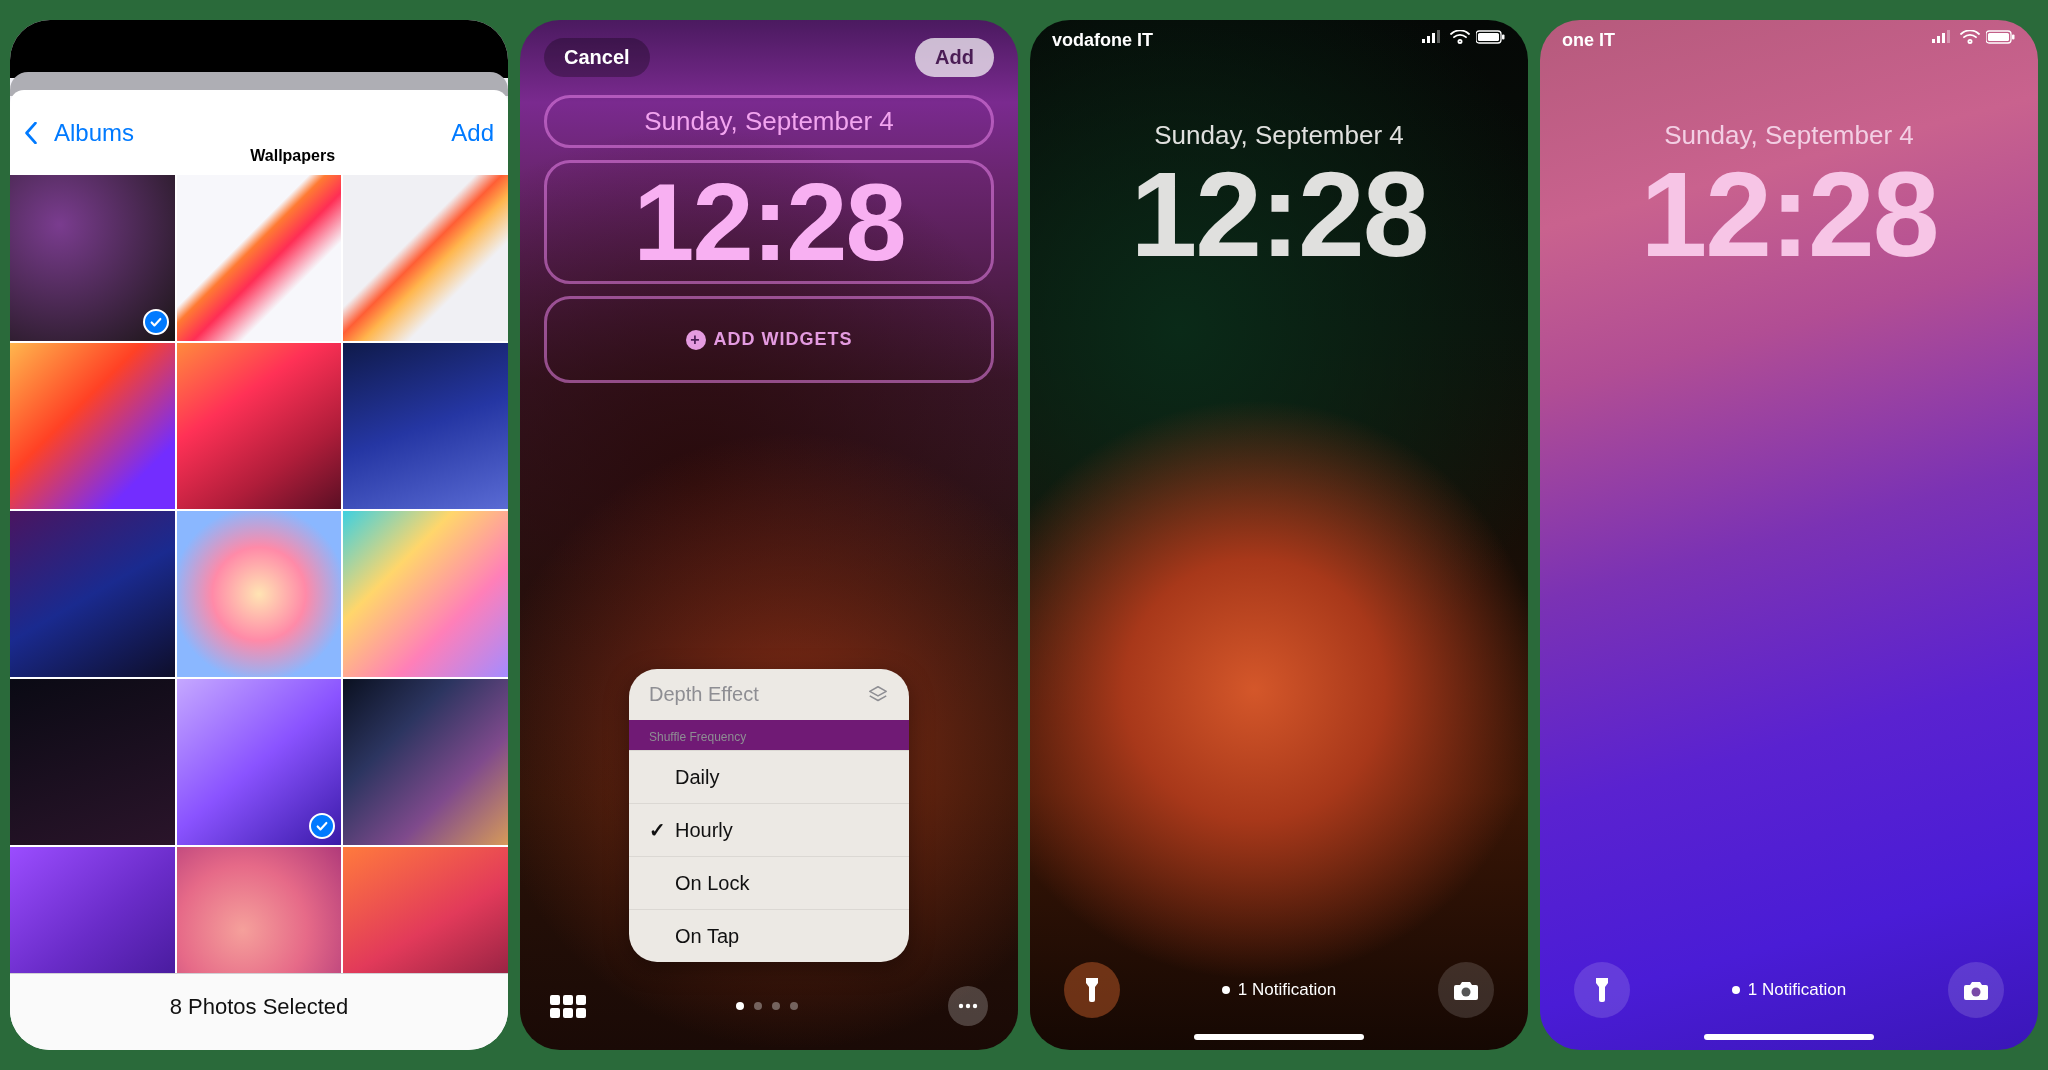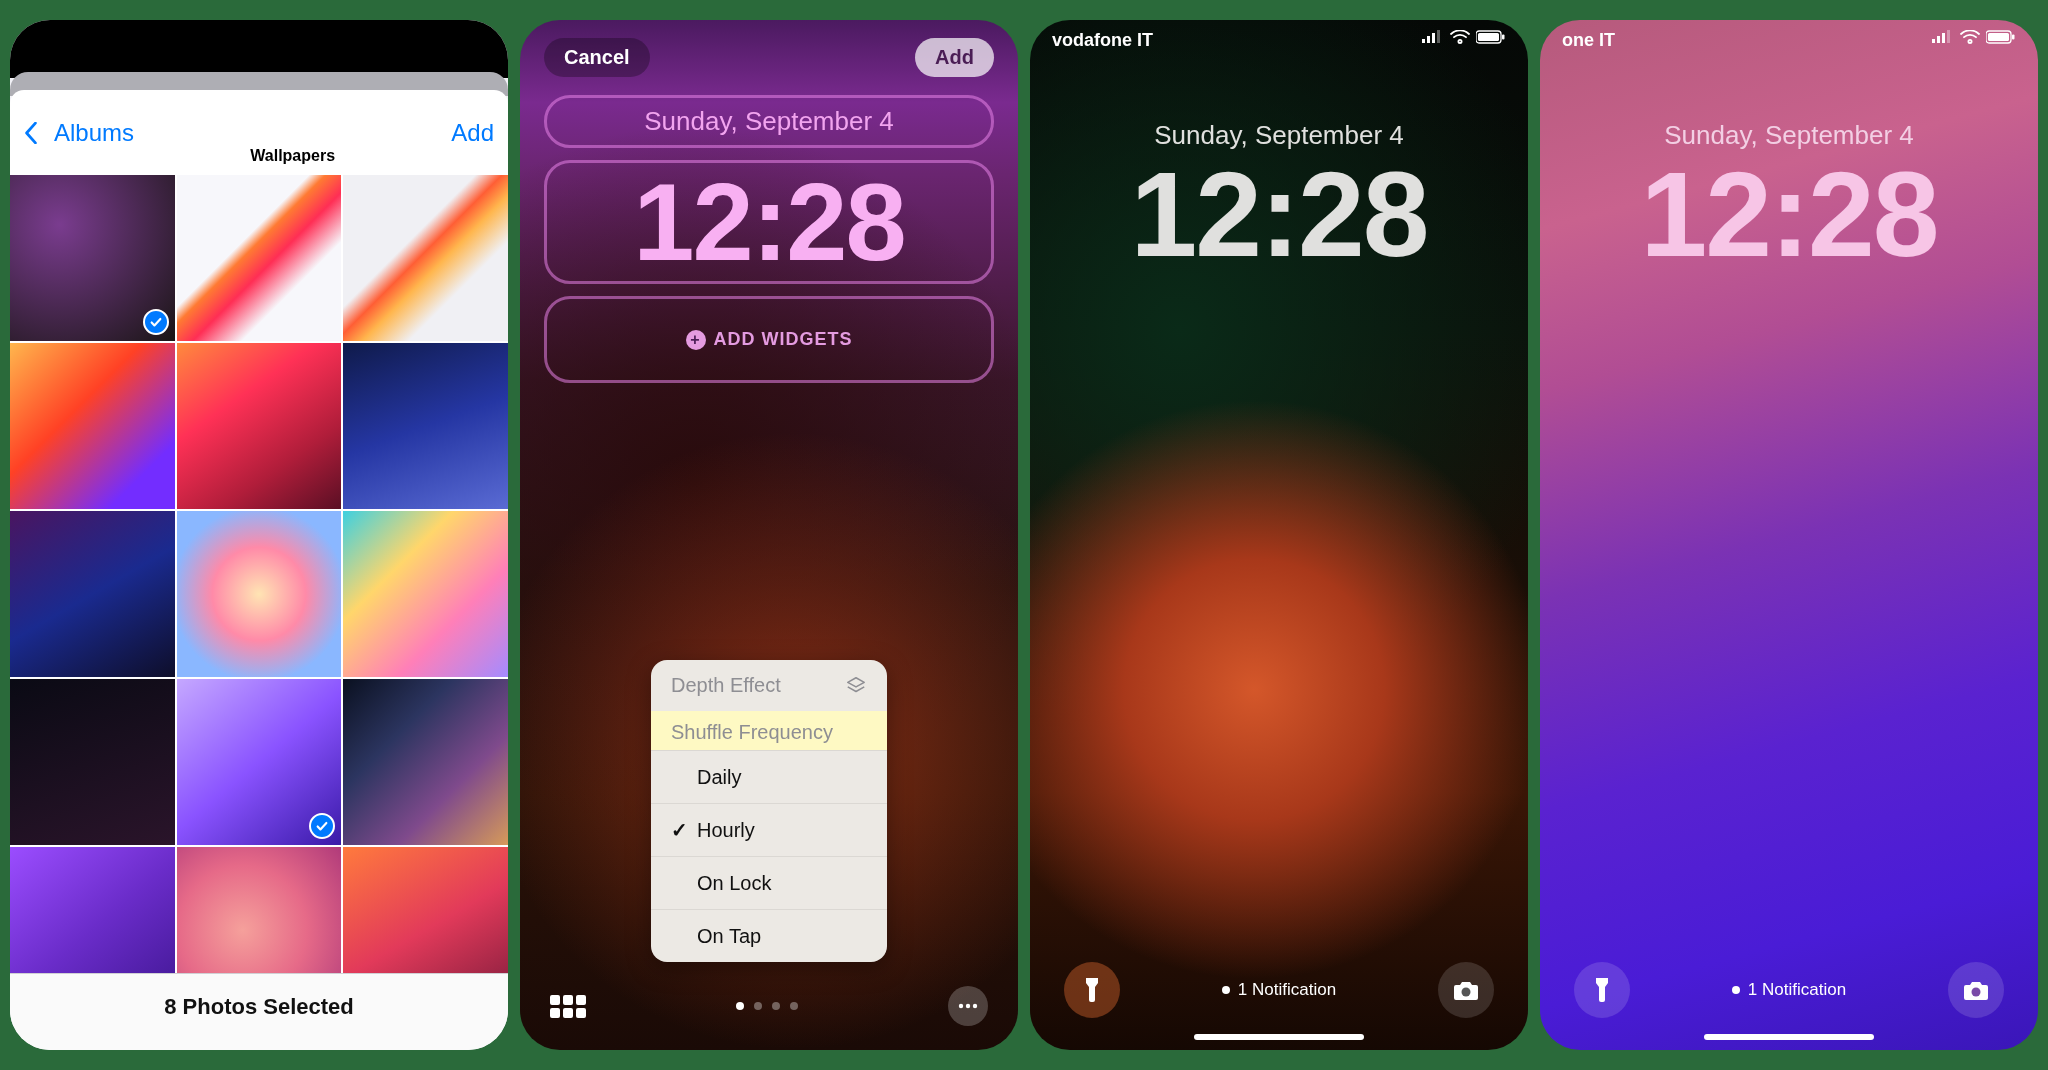--- a/index.html
+++ b/index.html
@@ -44,21 +44,21 @@
   }
   .thumb { position:relative; }
   .check {
     position:absolute; right:6px; bottom:6px; width:26px; height:26px;
     border-radius:50%; background:#007aff; border:2px solid #fff;
     display:flex; align-items:center; justify-content:center;
   }
   .check svg{ width:14px; height:14px; fill:#fff; }
   .footbar {
     background:#fafafa; text-align:center; padding:20px 0 30px;
-    font-size:22px; font-weight:700; color:#111;
+    font-size:22px; font-weight:400; color:#111;
     border-top:1px solid #d0d0d4;
   }
   
   .g1{background:radial-gradient(circle at 30% 30%,#7a3c8f,#1a1515);}
   .g2{background:linear-gradient(135deg,#f7f7fb 40%,#ff7a33 45%,#ff2e55 55%,#f7f7fb 70%);}
   .g3{background:linear-gradient(135deg,#f0f0f4 40%,#ff5e35 48%,#ffb64d 56%,#f0f0f4 70%);}
   .g4{background:linear-gradient(135deg,#ffb64d 0%,#ff4125 40%,#732dff 80%);}
   .g5{background:linear-gradient(145deg,#ff8a3d 0%,#ff3156 35%,#b01d3a 70%,#5a0f24 100%);}
   .g6{background:linear-gradient(160deg,#0f1a4a,#2536a3,#5a6bd4);}
   .g7{background:linear-gradient(150deg,#4a1560,#1a2a8f,#0e0e2a);}
@@ -93,25 +93,25 @@
   .slot{ border:3px solid rgba(230,130,230,.55); border-radius:26px;
          text-align:center; color:#f2a4ef; margin-bottom:12px;}
   .date-slot{ padding:8px 0; font-size:26px; font-weight:500;}
   .time-slot{ padding:4px 0; }
   .bigtime{ font-size:110px; font-weight:700; letter-spacing:-2px; line-height:1; color:#f8b0f2;}
   .widget-slot{ padding:30px 0; font-size:18px; font-weight:700; letter-spacing:1px;
                display:flex; align-items:center; justify-content:center; gap:8px; color:#e49be0;}
   .widget-slot .plus{width:20px;height:20px;border-radius:50%;background:#e49be0; color:#4a1d55;
                      display:flex;align-items:center;justify-content:center;font-weight:900;font-size:16px;}
   .menu{ position:absolute; bottom:88px; left:50%; transform:translateX(-50%);
-         width:236px; background:#ece9e4; border-radius:16px; overflow:hidden;
+         width:280px; background:#ece9e4; border-radius:28px; overflow:hidden;
          color:#111; font-size:20px; box-shadow:0 6px 24px rgba(0,0,0,.4);}
   .menu .row{padding:14px 20px; border-top:1px solid rgba(0,0,0,.07); display:flex; align-items:center; justify-content:space-between;}
   .menu .row.first{border-top:none; color:#8e8e93;}
-  .menu .hdr{padding:10px 20px 6px; font-size:20px; color:#8e8e93; background:#fef9c3;}
+  .menu .hdr{padding:10px 20px 6px; font-size:12px; color:#8e8e93; background:#701a75;}
   .menu .tick{width:16px; visibility:hidden; font-weight:700;}
   .menu .sel .tick{visibility:visible;}
   .menu .opt{display:flex; gap:10px; align-items:center;justify-content:flex-end;}
   .editbar{position:absolute; bottom:24px; left:0; right:0; display:flex;
            align-items:center; justify-content:space-between; padding:0 30px;}
   .gridicon{display:grid;grid-template-columns:repeat(3,10px);grid-template-rows:repeat(2,10px);gap:3px;}
   .gridicon span{background:#fff;border-radius:2px;}
   .dots{display:flex;gap:10px;}
   .dots span{width:8px;height:8px;border-radius:50%;background:rgba(255,255,255,.35);}
   .dots span.on{background:#fff;}

